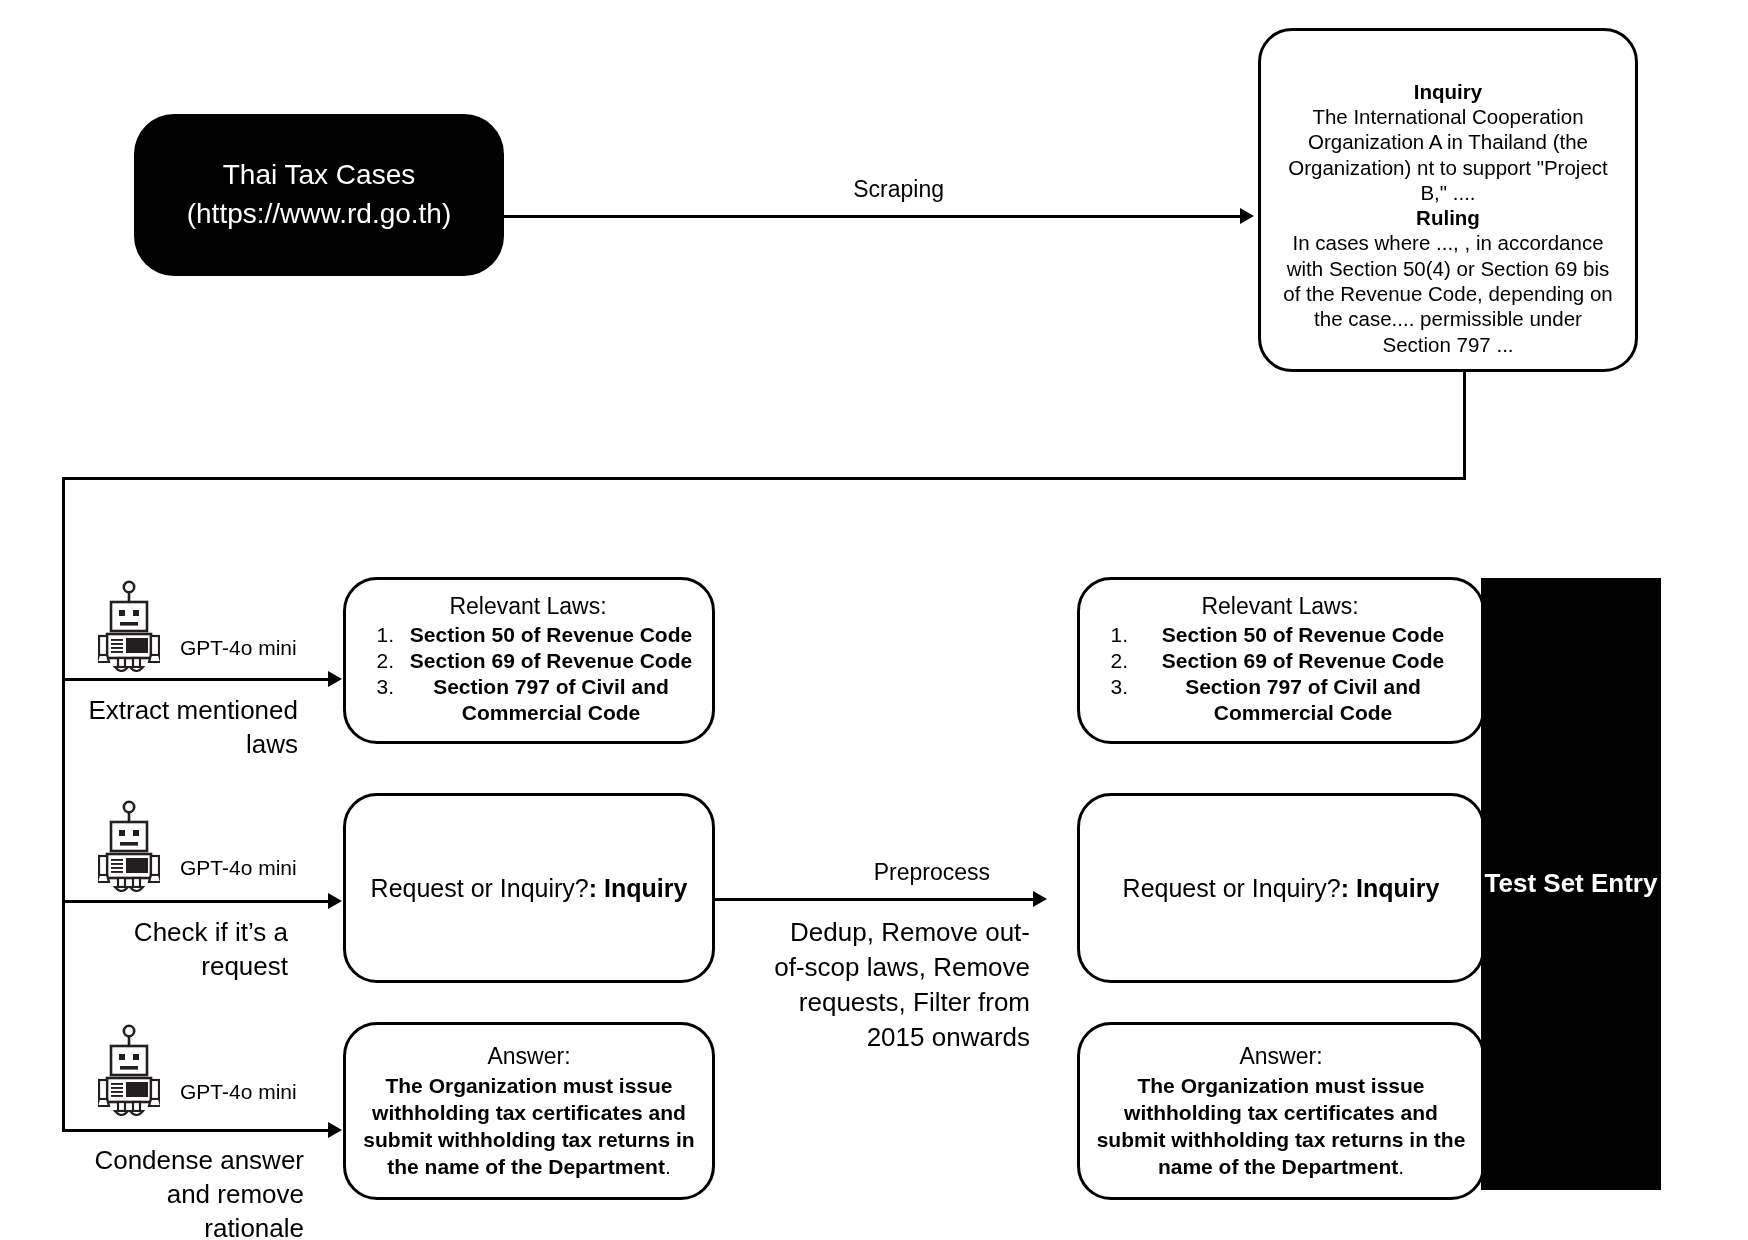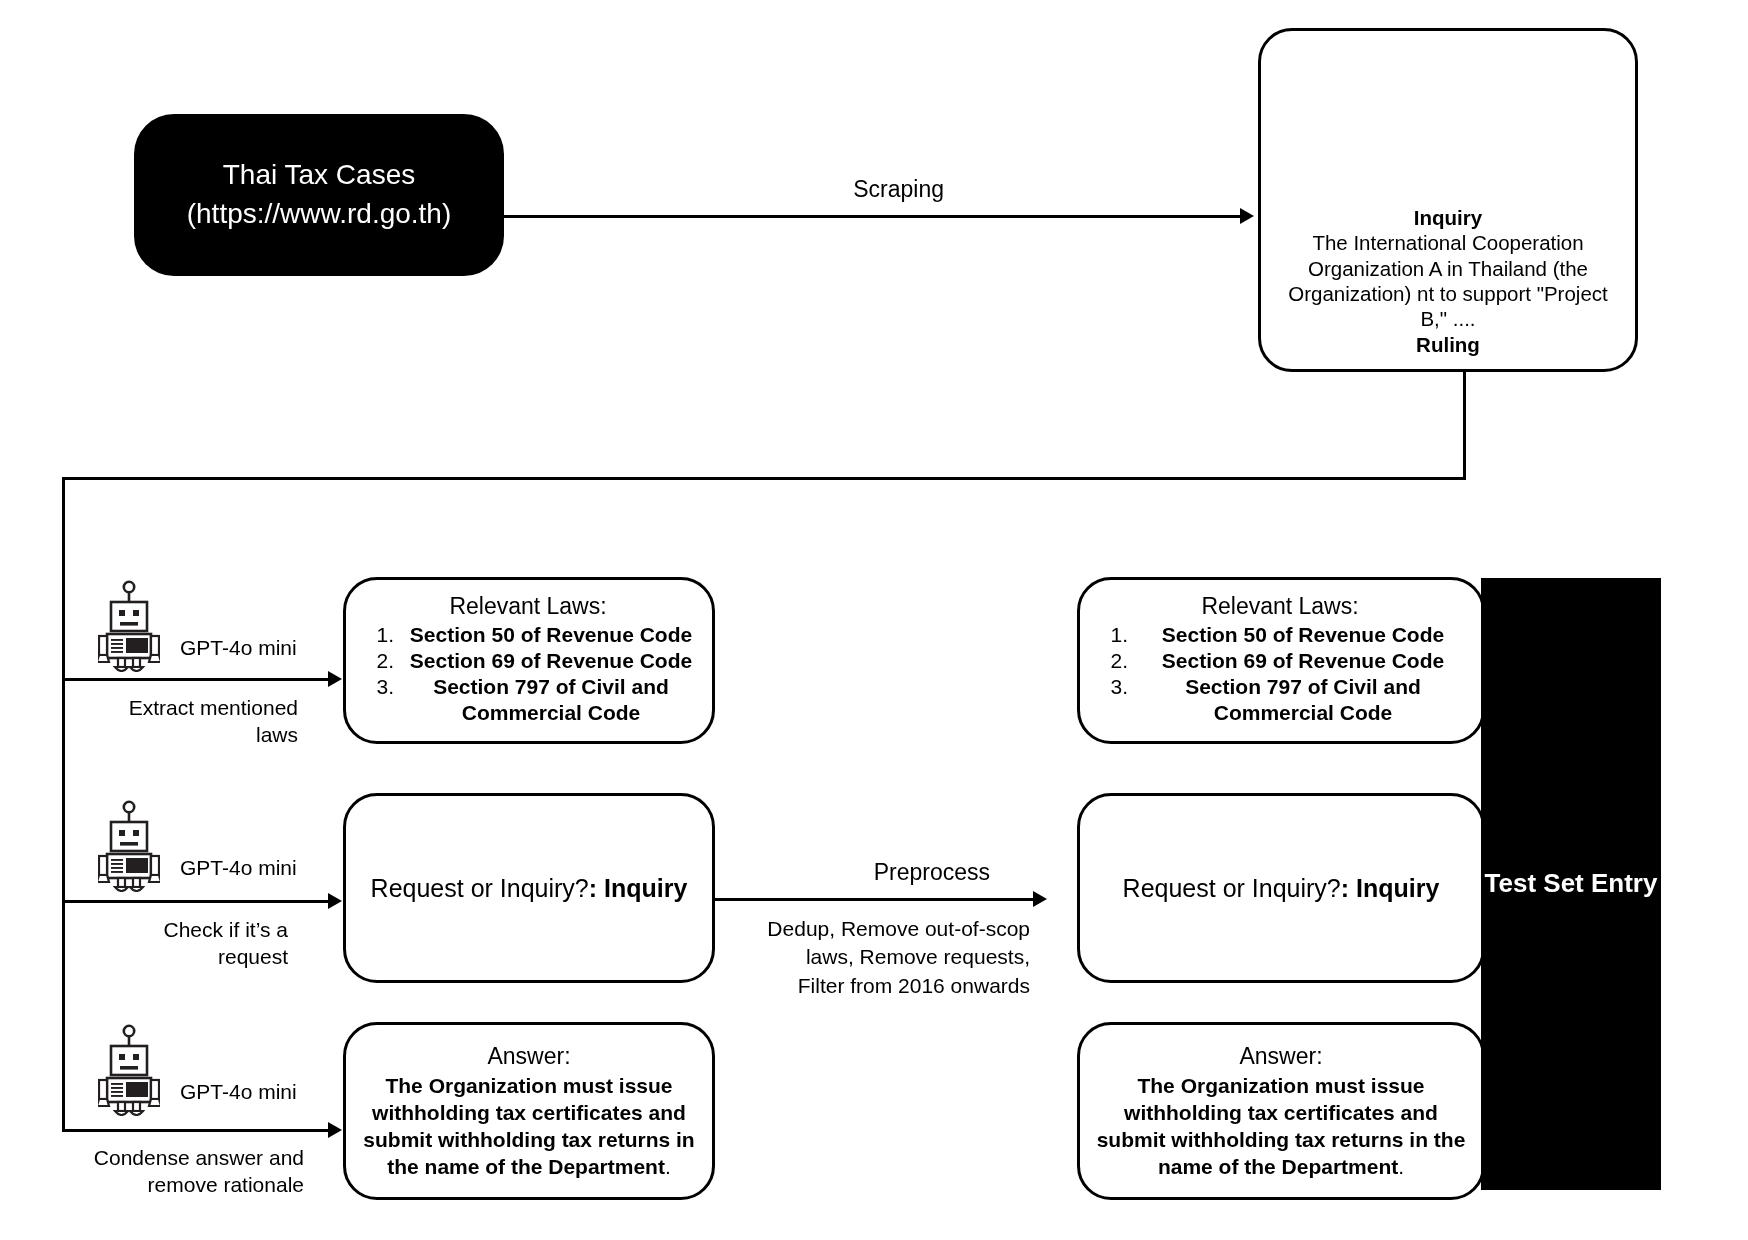--- a/index.html
+++ b/index.html
@@ -178,21 +178,21 @@
     border-left: 14px solid #000000;
   }
 
   .edge-label {
     position: absolute;
     text-align: right;
     color: #000000;
     font-size: 23px;
     line-height: 1.3;
   }
-  .edge-label.small { font-size: 21px; }
+  .edge-label.small { font-size: 26px; }
 
   
   .robot {
     position: absolute;
   }
   .robot-label {
     position: absolute;
     font-size: 21px;
     color: #000000;
     white-space: nowrap;
@@ -209,20 +209,21 @@
   </div>
 
   <div class="edge edge-h" style="left:504px; top:215px; width:738px;"></div>
   <div class="arrowhead" style="left:1240px; top:208px;"></div>
   <div class="edge-label" style="left:804px; top:175px; width:140px;">Scraping</div>
 
   <div class="node node-round" id="raw-case-node">
     <span class="hdr">Inquiry</span>
     <span class="body">The International Cooperation Organization A in Thailand (the Organization) nt to support "Project B," ....</span>
     <span class="hdr">Ruling</span>
+    <span class="body">In cases where ..., , in accordance with Section 50(4) or Section 69 bis of the Revenue Code, depending on the case.... permissible under Section 797 ...</span>
   </div>
 
   <div class="edge edge-v" style="left:1463px; top:372px; height:108px;"></div>
   <div class="edge edge-h" style="left:62px; top:477px; width:1404px;"></div>
   <div class="edge edge-v" style="left:62px; top:477px; height:655px;"></div>
 
   <div class="edge edge-h" style="left:62px; top:678px; width:268px;"></div>
   <div class="arrowhead" style="left:328px; top:671px;"></div>
 
   <svg class="robot" style="left:98px; top:580px;" width="62" height="92" viewBox="0 0 62 92">
@@ -331,21 +332,21 @@
   </div>
 
   <div class="node node-round answer-box" id="answer-box-left">
     <span class="answer-title">Answer:</span>
     <span class="answer-body"><span>The Organization must issue withholding tax certificates and submit withholding tax returns in the name of the Department</span><span class="dot">.</span></span>
   </div>
 
   <div class="edge edge-h" style="left:715px; top:898px; width:320px;"></div>
   <div class="arrowhead" style="left:1033px; top:891px;"></div>
   <div class="edge-label" style="left:790px; top:858px; width:200px;">Preprocess</div>
-  <div class="edge-label small" style="left:765px; top:915px; width:265px; line-height:1.35;">Dedup, Remove out-of-scop laws, Remove requests, Filter from 2016 onwards</div>
+  <div class="edge-label small" style="left:765px; top:915px; width:265px; line-height:1.35;">Dedup, Remove out-of-scop laws, Remove requests, Filter from 2015 onwards</div>
 
   <div class="node node-round laws-box" id="laws-box-right">
     <span class="laws-title">Relevant Laws:</span>
     <ul class="laws-list">
       <li>
         <span class="num">1.</span>
         <span class="txt">Section 50 of Revenue Code</span>
       </li>
       <li>
         <span class="num">2.</span>

